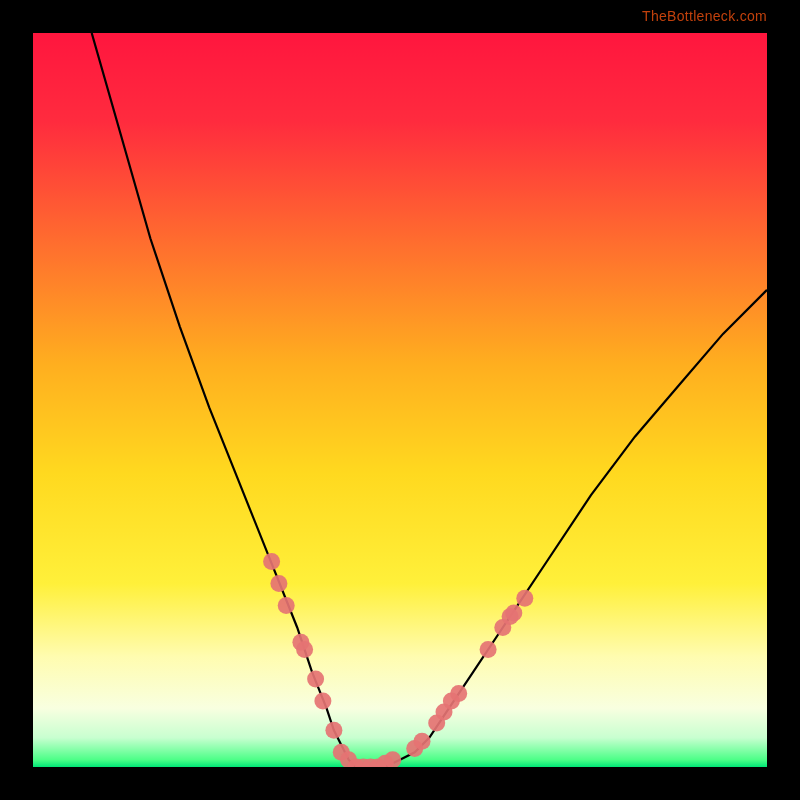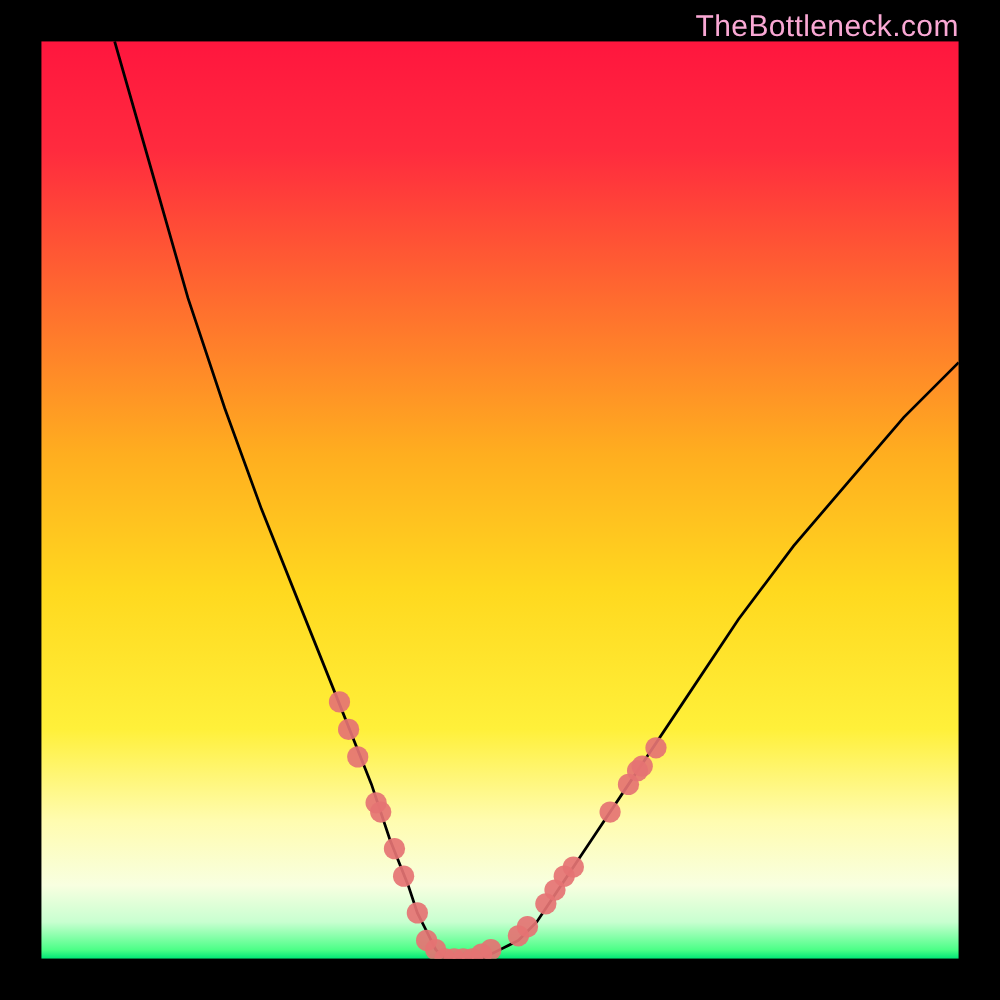--- a/index.html
+++ b/index.html
@@ -1,19 +1,19 @@
 <!DOCTYPE html>
 <html><head>
 <meta charset="utf-8">
 <style>
   * { margin: 0; padding: 0; box-sizing: border-box; }
   body { width: 800px; height: 800px; background: #000; position: relative; font-family: Arial, sans-serif; }
   .outer { position: absolute; top: 0; left: 0; width: 800px; height: 800px; background: #000; }
   .plot-area { position: absolute; top: 33px; left: 33px; width: 734px; height: 734px; }
-  .watermark { position: absolute; top: 8px; right: 33px; color: #f9a8d4; font-size: 24px; font-weight: 500; letter-spacing: 0.3px; }
+  .watermark { position: absolute; top: 8px; right: 33px; color: #c2410c; font-size: 14px; font-weight: 500; letter-spacing: 0.3px; }
   svg { display: block; }
 </style>
 </head>
 <body>
 
 <div class="outer">
   <div class="watermark">TheBottleneck.com</div>
   <div class="plot-area">
     <svg width="734" height="734" viewBox="0 0 734 734">
       <defs>

